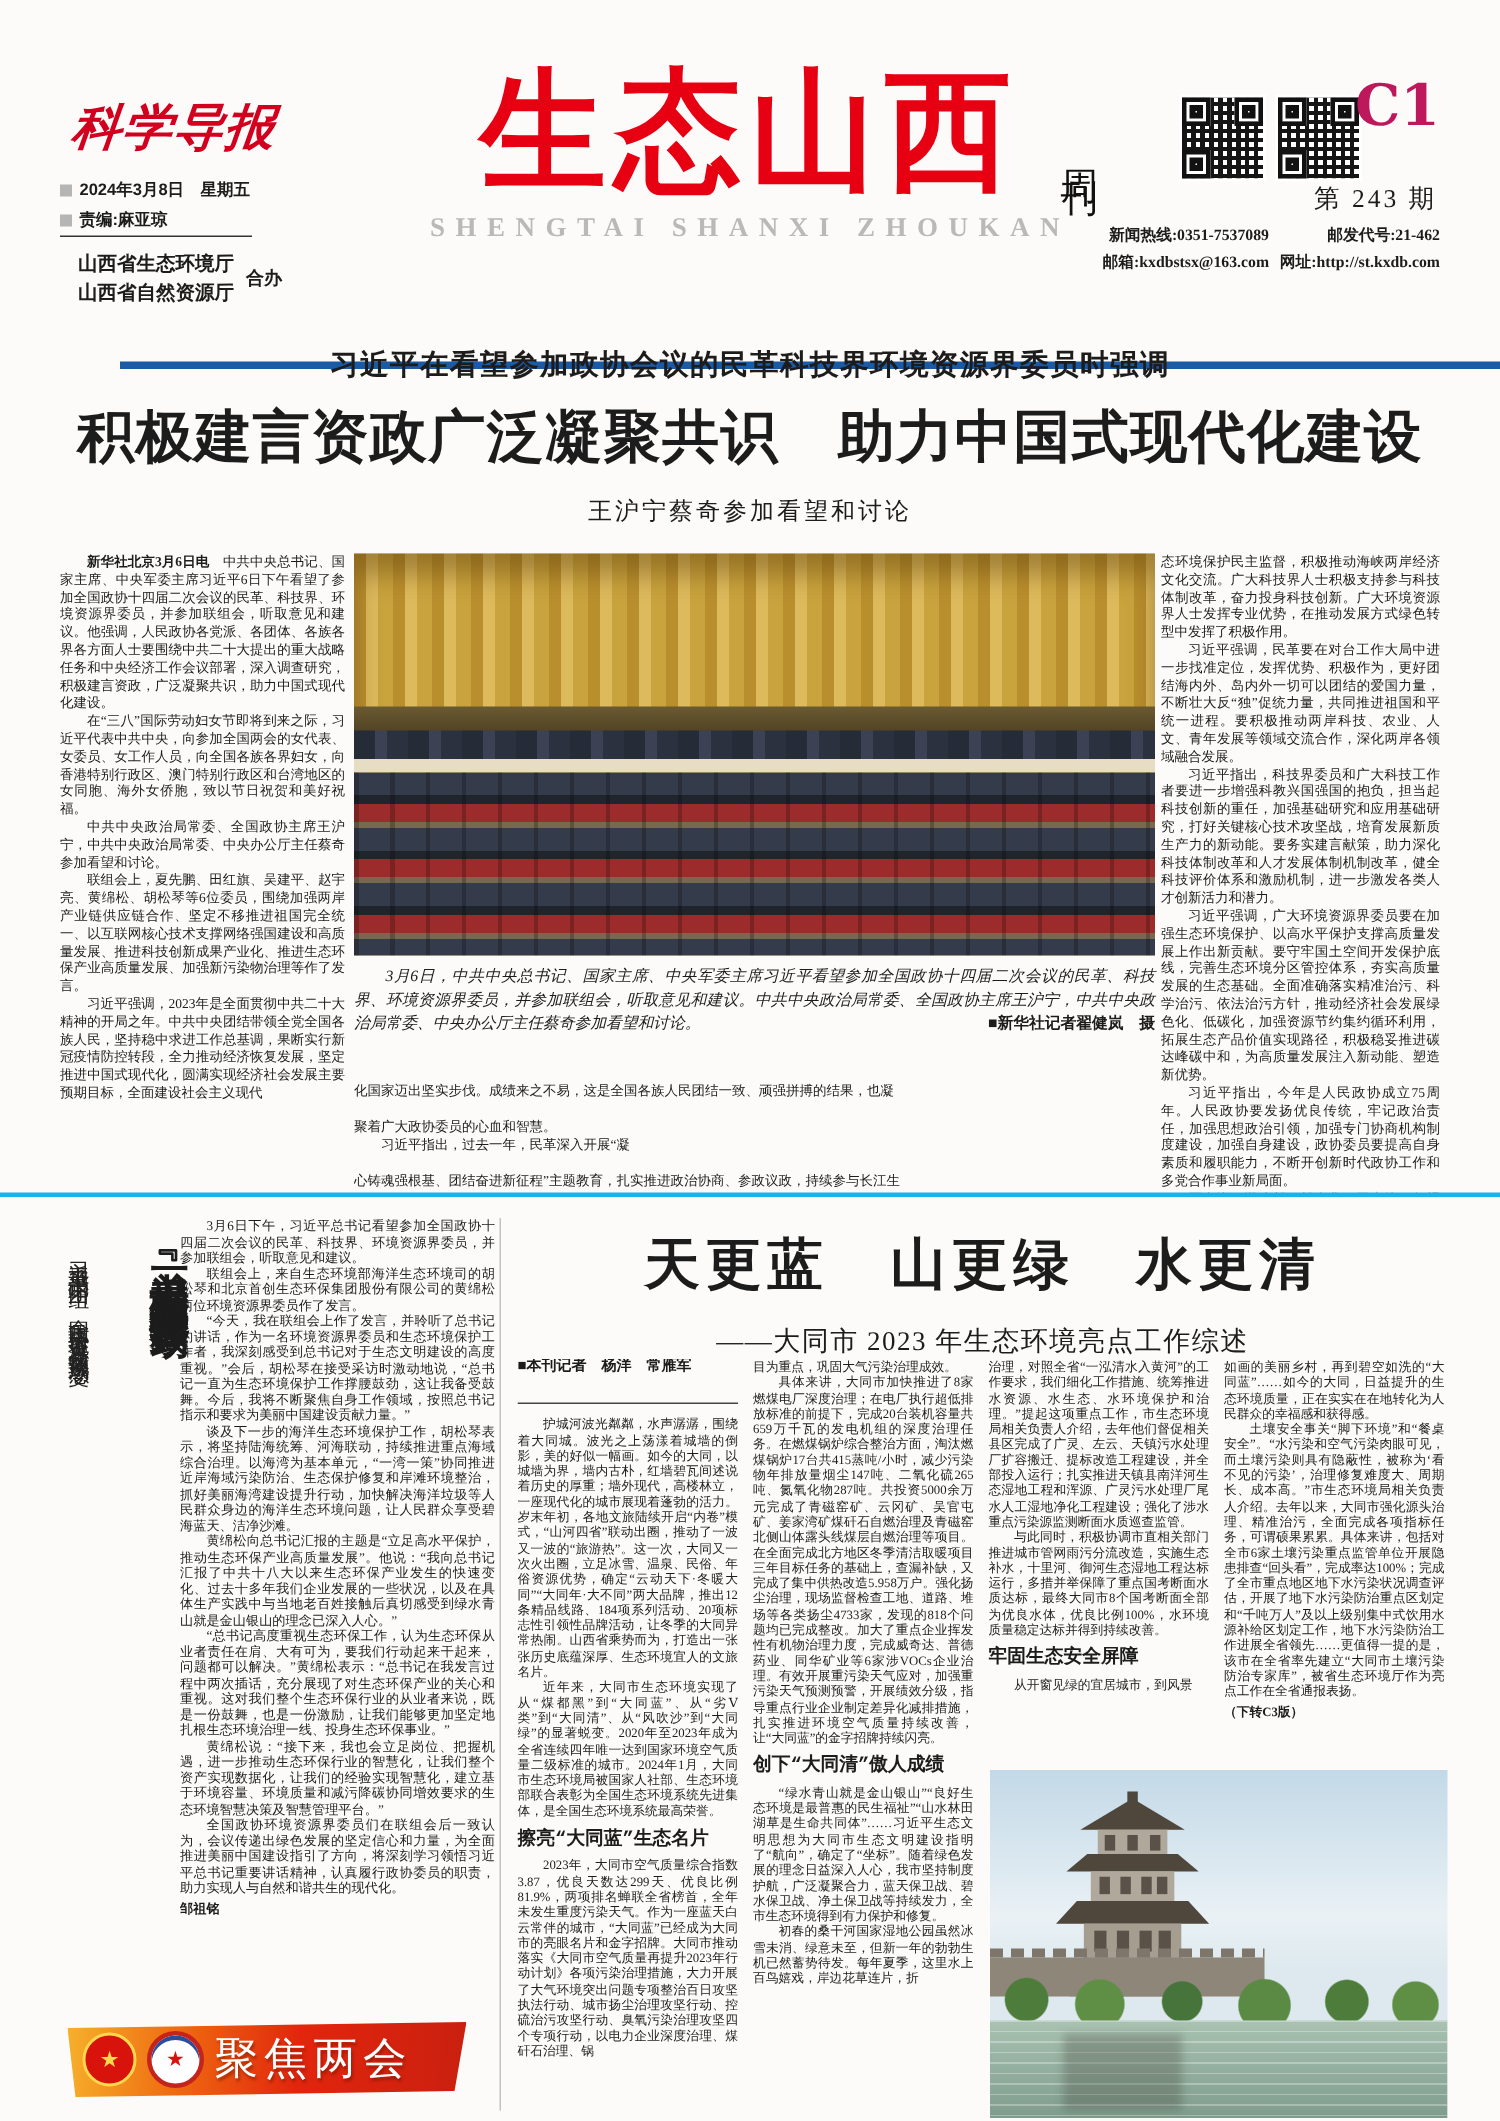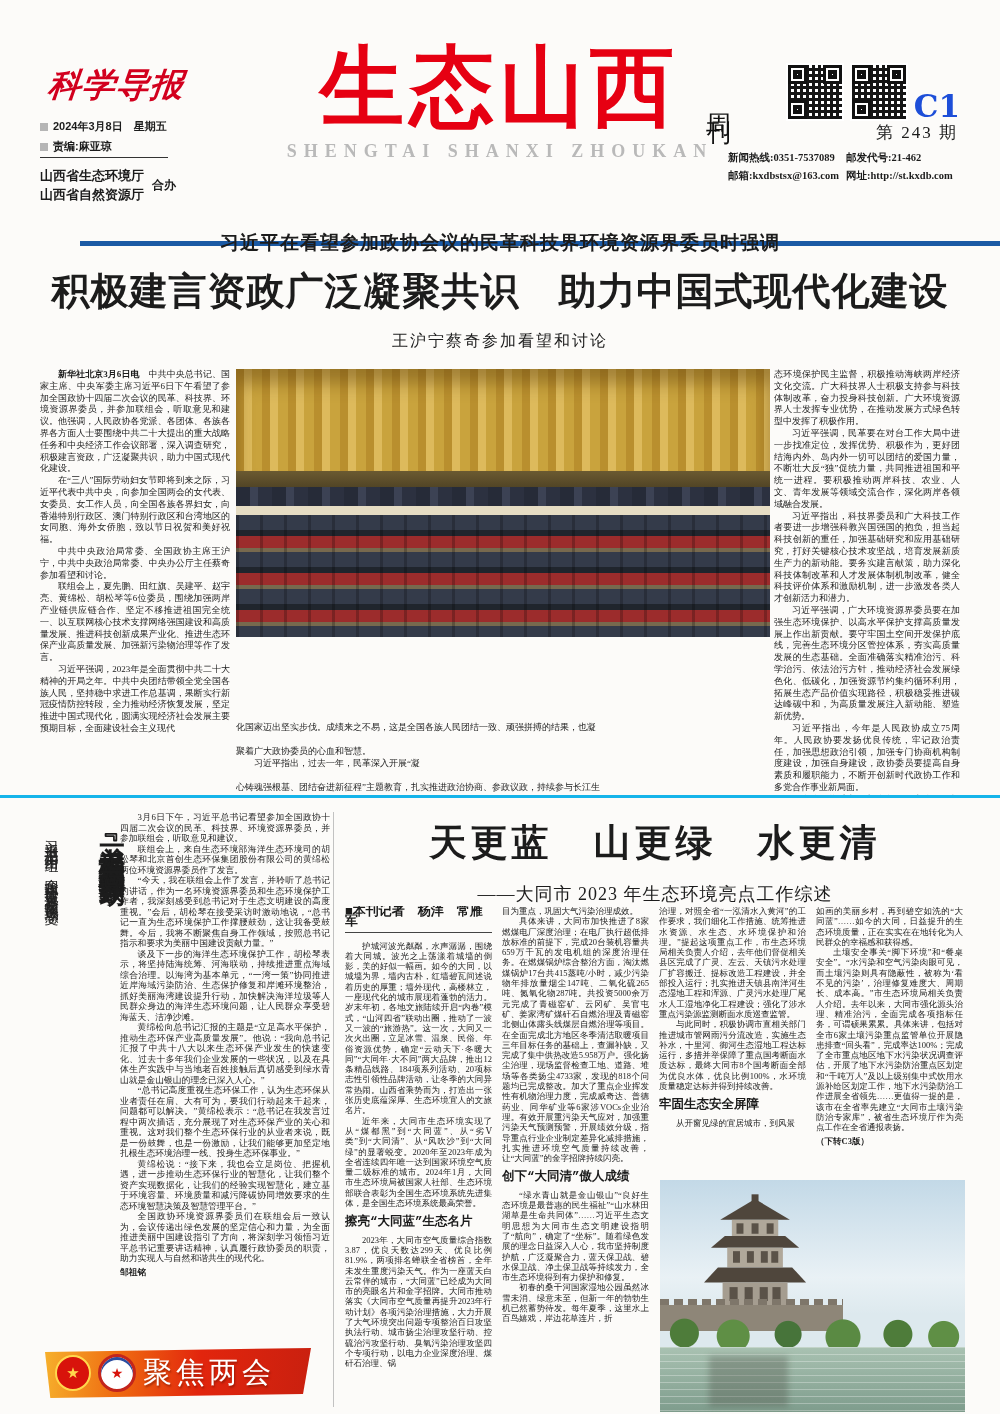--- a/index.html
+++ b/index.html
@@ -6,39 +6,39 @@
   .page{position:relative;width:1000px;height:1414px;margin:0 auto;background:#fcfbf9;overflow:hidden;
         font-family:"Liberation Serif","DejaVu Serif",serif;color:#1c1c1c;}
   
   .masthead{position:absolute;left:40px;top:45px;width:920px;height:150px;}
   .m-logo{position:absolute;left:8px;top:18px;font-size:33px;font-weight:bold;font-style:italic;
           color:#d2001e;transform:skewX(-6deg);letter-spacing:1px;}
   .m-meta{position:absolute;left:0;font-size:11px;font-weight:bold;font-family:"Liberation Sans",sans-serif;display:flex;align-items:center;gap:5px;}
   .m-meta .sq{width:8px;height:8px;background:#b5b5b5;display:inline-block;}
   .m-meta1{top:74px;} .m-meta2{top:94px;}
   .m-rule{position:absolute;left:0;top:112px;width:128px;height:1px;background:#333;}
-  .orgs{position:absolute;left:0;top:122px;display:flex;align-items:center;gap:8px;}
+  .orgs{position:absolute;left:12px;top:122px;display:flex;align-items:center;gap:8px;}
   .org-lines{font-size:13px;font-weight:bold;line-height:1.45;font-family:"Liberation Sans",sans-serif;}
   .org-suffix{font-size:12px;font-weight:bold;}
   .m-center{position:absolute;left:240px;top:0;width:440px;text-align:center;}
   .m-title{font-size:84px;line-height:1.0;font-weight:bold;color:#e60012;letter-spacing:6px;
            font-family:"DejaVu Serif",serif;transform:scaleY(1.04);}
   .m-pinyin{margin-top:12px;font-size:18px;color:#b9b9b9;letter-spacing:7px;font-weight:bold;}
   .weekly{position:absolute;left:662px;top:48px;writing-mode:vertical-rl;font-size:25px;letter-spacing:8px;color:#111;}
   .qr{position:absolute;top:20px;width:54px;height:54px;background:
       repeating-linear-gradient(0deg,#151515 0 3px,rgba(255,255,255,0) 3px 6px),
       repeating-linear-gradient(90deg,#151515 0 3px,#fff 3px 6px);
       outline:2px solid #fff;}
   .qr i{position:absolute;width:13px;height:13px;border:3px solid #111;background:#fff;box-shadow:inset 0 0 0 2px #fff,inset 0 0 0 6px #111;}
   .qr i.f1{left:0;top:0;} .qr i.f2{right:0;top:0;} .qr i.f3{left:0;bottom:0;}
   .qr1{left:748px;} .qr2{left:812px;}
-  .m-code{position:absolute;right:0;top:2px;font-size:31px;font-weight:bold;font-family:"DejaVu Serif",serif;color:#1d4ed8;margin-top:41px;}
+  .m-code{position:absolute;right:0;top:2px;font-size:38px;font-weight:bold;font-family:"DejaVu Serif",serif;color:#be185d;}
   .m-issue{position:absolute;right:2px;top:76px;font-size:17px;letter-spacing:2px;}
   .m-contacts{position:absolute;right:0;top:104px;width:232px;display:grid;grid-template-columns:118px 114px;
-              font-size:10.5px;font-weight:bold;line-height:1.75;}
+              font-size:10.5px;font-weight:bold;line-height:1.75;text-align:right;}
   .blue-bar{position:absolute;left:40px;top:196px;width:920px;height:5px;background:#1b5aa5;}
   
   .lead{position:absolute;left:40px;top:222px;width:920px;height:573px;}
   .l-kicker{margin:8px 0 0;text-align:center;font-size:19px;font-weight:bold;
             font-family:"Liberation Sans",sans-serif;letter-spacing:1px;}
   .l-headline{margin:10px 0 0;text-align:center;font-size:38px;font-weight:bold;
               font-family:"Liberation Sans",sans-serif;letter-spacing:1px;}
   .l-deck{margin:14px 0 0;text-align:center;font-size:16px;letter-spacing:2px;}
   .l-col{position:absolute;top:147px;height:426px;overflow:hidden;font-size:9px;line-height:11.8px;}
   .l-col p{margin:0;text-indent:2em;text-align:justify;}
@@ -88,22 +88,22 @@
   .article{position:absolute;left:345px;top:808px;width:620px;height:606px;}
   .a-title{margin:10px 0 0;text-align:center;font-size:37px;font-weight:bold;letter-spacing:4px;
            font-family:"DejaVu Serif",serif;}
   .a-subtitle{margin:14px 0 0;text-align:center;font-size:18px;letter-spacing:1px;}
   .a-cols{position:absolute;left:0;top:98px;width:620px;display:flex;gap:10px;}
   .a-col{width:147px;flex:0 0 147px;overflow:hidden;font-size:8.5px;line-height:10.3px;}
   .a-col p{margin:0;text-indent:2em;text-align:justify;}
   .a-col p.noind{text-indent:0;}
   .a-col1,.a-col2{height:505px;}
   .a-col3,.a-col4{height:262px;}
-  .a-byline{font-size:13px;font-weight:bold;font-family:"Liberation Sans",sans-serif;
-            border-bottom:1px solid #444;padding-bottom:5px;margin-bottom:8px;}
+  .a-byline{font-size:10px;font-weight:bold;font-family:"Liberation Sans",sans-serif;
+            border-bottom:1px solid #444;padding-bottom:19px;margin-bottom:8px;}
   .a-sub{font-size:12.5px;font-weight:bold;font-family:Liberation Mono, monospace;margin:9px 0 7px;}
   .a-cont{text-align:right;font-weight:bold;text-indent:0!important;margin-top:3px!important;}
   .photo-tower{position:absolute;left:315px;top:372px;width:305px;height:232px;overflow:hidden;
                background:linear-gradient(180deg,#c3d9e7 0%,#e9f1f5 42%,#dde9ee 58%);}
   .pt-wall{position:absolute;left:0;top:54%;width:60%;height:11%;background:#8e8678;}
   .pt-wall:before{content:"";position:absolute;left:0;right:0;top:-6px;height:6px;
       background:repeating-linear-gradient(90deg,#7e766a 0 9px,rgba(0,0,0,0) 9px 14px);}
   .pt-tower{position:absolute;left:10%;top:5%;width:42%;height:60%;}
   .pt-trees{position:absolute;left:0;right:0;top:56%;height:18%;
       background:
@@ -182,20 +182,21 @@
     </div>
 
     <div class="l-mid">
       <div class="photo-meeting">
         <div class="pm-curtain"></div>
         <div class="pm-dais"></div>
         <div class="pm-rostrum"></div>
         <div class="pm-table"></div>
         <div class="pm-audience"></div>
       </div>
+      <p class="l-caption"><span>3月6日，中共中央总书记、国家主席、中央军委主席习近平看望参加全国政协十四届二次会议的民革、科技界、环境资源界委员，并参加联组会，听取意见和建议。中共中央政治局常委、全国政协主席王沪宁，中共中央政治局常委、中央办公厅主任蔡奇参加看望和讨论。</span><span class="credit">■新华社记者翟健岚　摄</span></p>
       <div class="l-minirow">
         <div class="mc">
             <p>化国家迈出坚实步伐。成绩来之不易，这是全国各族人民团结一致、顽强拼搏的结果，也凝</p>
           </div>
         <div class="mc">
             <p>聚着广大政协委员的心血和智慧。</p>
             <p class="ind">习近平指出，过去一年，民革深入开展“凝</p>
           </div>
         <div class="mc">
             <p>心铸魂强根基、团结奋进新征程”主题教育，扎实推进政治协商、参政议政，持续参与长江生</p>

